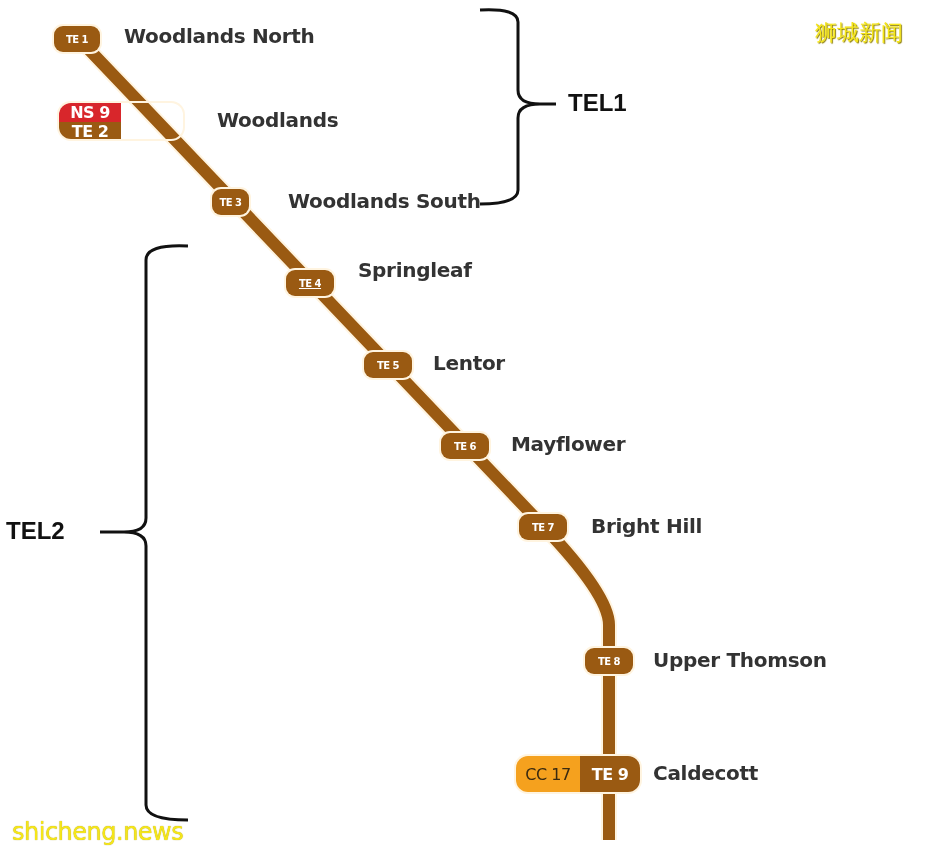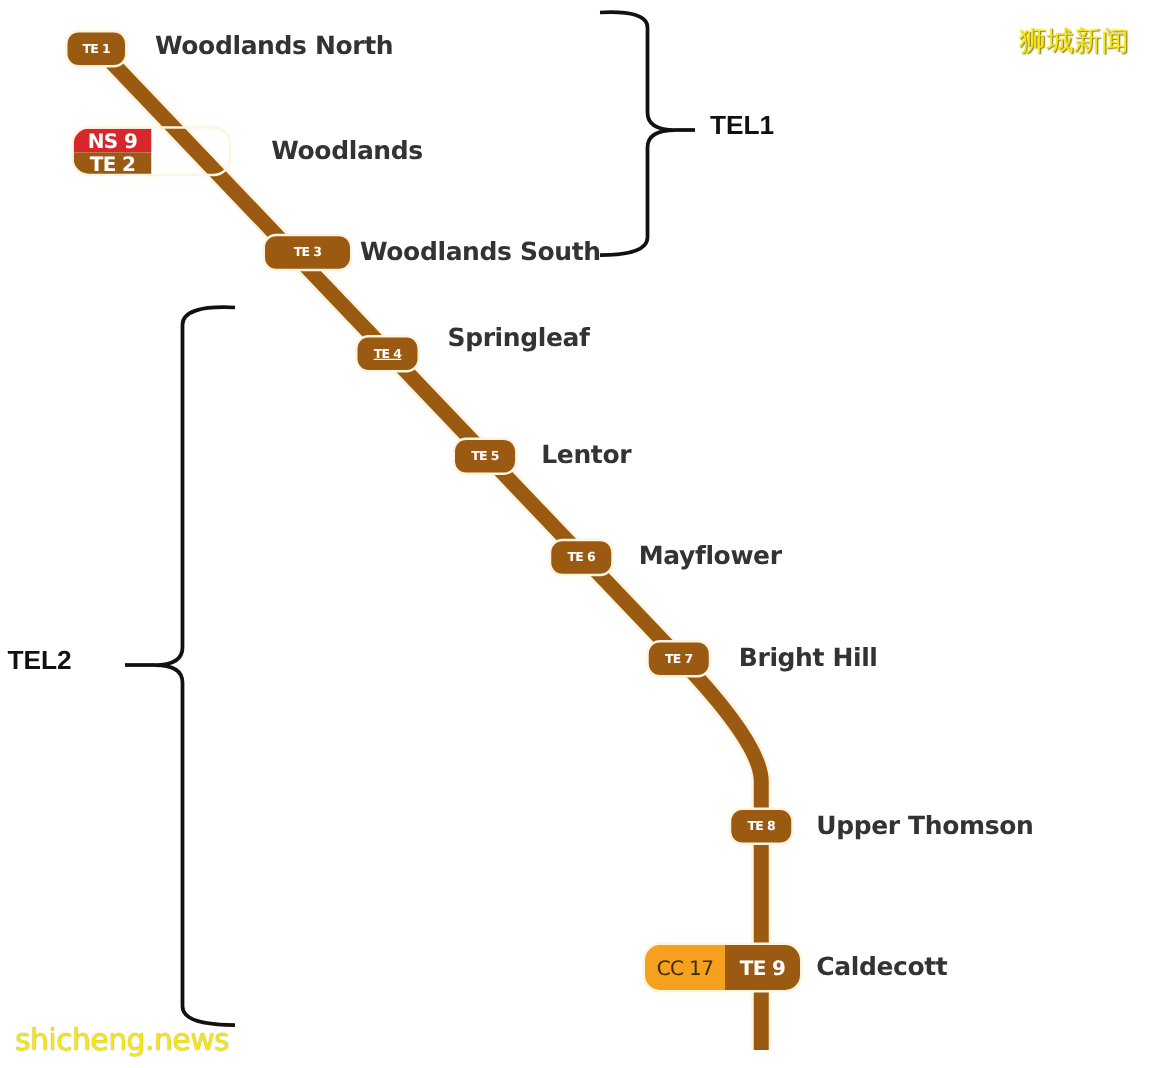--- a/index.html
+++ b/index.html
@@ -6,21 +6,21 @@
   body { width:934px; height:854px; position:relative; overflow:hidden; font-family:"DejaVu Sans", sans-serif; }
   #map { position:absolute; left:0; top:0; width:934px; height:854px; }
   .badge { position:absolute; height:26px; border-radius:9px; color:#fff; font-family:"DejaVu Sans", sans-serif; font-weight:bold; font-size:10px; display:flex; align-items:center; justify-content:center; box-shadow:0 0 0 2px #fff4e0; letter-spacing:-0.5px; }
   .te { background:#9a5a12; }
   .combo { position:absolute; height:36px; border-radius:12px; overflow:hidden; display:flex; box-shadow:0 0 0 2px #fff4e0; }
   .combo span { display:flex; align-items:center; justify-content:center; font-family:"DejaVu Sans", sans-serif; font-weight:bold; font-size:16px; color:#fff; letter-spacing:-0.5px; }
   .ns { background:#d8262b; }
   .cc { background:#f5a11e; color:#3a2a10 !important; font-weight:normal !important; }
   .te2 { background:#9a5a12; }
   .station { position:absolute; font-family:"DejaVu Sans", sans-serif; font-weight:bold; font-size:20px; color:#333333; white-space:nowrap; letter-spacing:-0.3px; }
-  .group-label { position:absolute; font-family:"Liberation Sans", sans-serif; font-weight:bold; font-size:21px; color:#111; }
+  .group-label { position:absolute; font-family:"Liberation Sans", sans-serif; font-weight:bold; font-size:24px; color:#111; }
   .wm-cn { position:absolute; left:815px; top:18px; font-family:"DejaVu Sans", sans-serif; font-size:22px; color:#f5e61a; text-shadow:1px 1px 1px #8a7a00; }
   .wm-en { position:absolute; left:12px; top:818px; font-family:"DejaVu Sans", sans-serif; font-size:24px; color:#f5e61a; text-shadow:0 0 1px #a09000; letter-spacing:-0.5px; }
 </style>
 </head>
 <body>
 
 <svg id="map" width="934" height="854" viewBox="0 0 934 854" xmlns="http://www.w3.org/2000/svg">
 
   <path d="M78 38 L543 526 Q609 595 609 625 L609 840" fill="none" stroke="#fff4e0" stroke-width="16" stroke-linecap="butt"></path>
   <path d="M78 38 L543 526 Q609 595 609 625 L609 840" fill="none" stroke="#9a5a12" stroke-width="12" stroke-linecap="butt"></path>
@@ -32,21 +32,21 @@
   <line x1="100" y1="532" x2="124" y2="532" stroke="#111" stroke-width="3"></line>
 </svg>
 
 <div class="badge te" style="left:54px;top:26px;width:46px;">TE 1</div>
 
 <div class="combo" style="left:59px;top:103px;width:124px;flex-direction:column;">
   <span class="ns" style="width:62px;">NS 9</span>
   <span class="te2" style="width:62px;">TE 2</span>
 </div>
 
-<div class="badge te" style="left:212px;top:189px;width:68px;">TE 3</div>
+<div class="badge te" style="left:212px;top:189px;width:37px;">TE 3</div>
 <div class="badge te" style="left:286px;top:270px;width:48px;text-decoration:underline;">TE 4</div>
 <div class="badge te" style="left:364px;top:352px;width:48px;">TE 5</div>
 <div class="badge te" style="left:441px;top:433px;width:48px;">TE 6</div>
 <div class="badge te" style="left:519px;top:514px;width:48px;">TE 7</div>
 <div class="badge te" style="left:585px;top:648px;width:48px;">TE 8</div>
 
 <div class="combo" style="left:516px;top:756px;width:124px;">
   <span class="cc" style="width:64px;">CC 17</span>
   <span class="te2" style="width:60px;">TE 9</span>
 </div>

